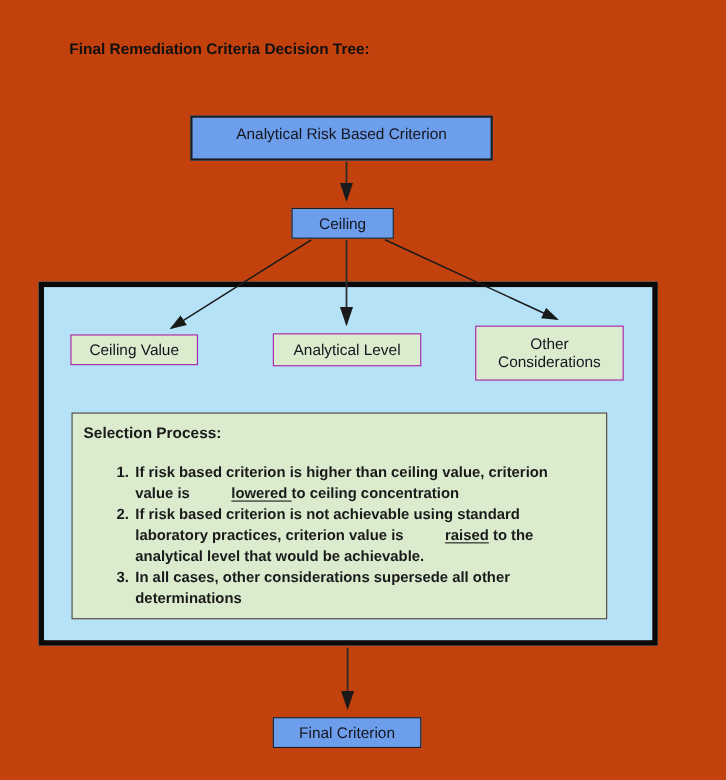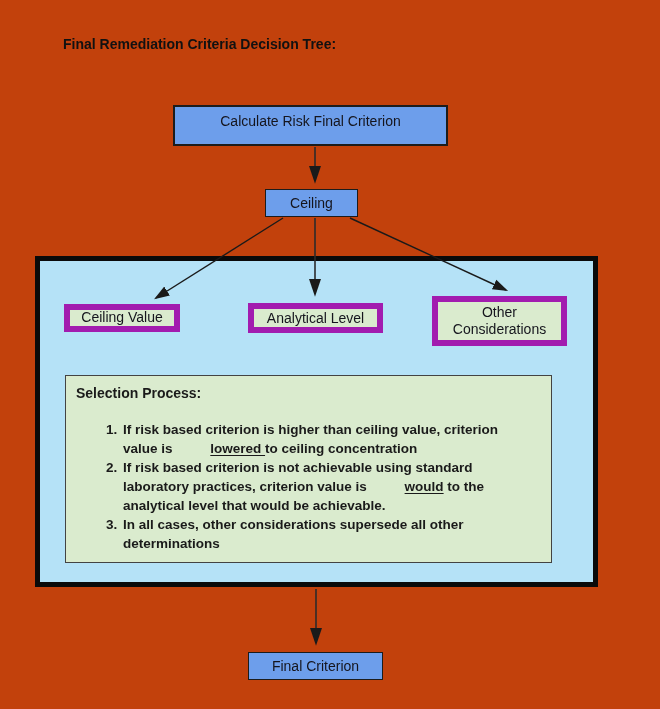--- a/index.html
+++ b/index.html
@@ -31,22 +31,21 @@
     font-size: 14px;
     color: #15151d;
     line-height: 17px;
   }
   .node.blue {
     background: var(--node-blue, #6D9EEB);
     border: 1px solid #1c1c1c;
   }
   .node.green {
     background: var(--node-green, #DAEBCE);
-    border: 6px solid #a21caf;
-    align-items: flex-end;
+    border: 1px solid #a21caf;
   }
   #node-calculate { left: 173px; top: 105px; width: 275px; height: 41px;
     align-items: flex-start; padding-top: 6px; border-width: 2px; }
   #node-compare   { left: 265px; top: 189px; width: 93px;  height: 28px; }
   #node-ceiling   { left: 64px;  top: 304px; width: 116px; height: 28px; }
   #node-analytical{ left: 248px; top: 303px; width: 135px; height: 30px; }
   #node-other     { left: 432px; top: 296px; width: 135px; height: 50px; padding: 2px 14px; }
   #node-final     { left: 248px; top: 652px; width: 135px; height: 28px; align-items: center; }
   .container-box {
     position: absolute;
@@ -86,21 +85,21 @@
 </head>
 <body>
 
 <div id="page">
 
   <div class="title">Final Remediation Criteria Decision Tree:</div>
 
   <div class="container-box"></div>
 
   <div id="node-calculate" class="node blue">
-    <span>Calculate Risk Final Criterion</span>
+    <span>Analytical Risk Based Criterion</span>
   </div>
 
   <div id="node-compare" class="node blue">
     <span>Ceiling</span>
   </div>
 
   <div id="node-ceiling" class="node green">
     <span>Ceiling Value</span>
   </div>
 
@@ -109,21 +108,21 @@
   </div>
 
   <div id="node-other" class="node green">
     <span>Other Considerations</span>
   </div>
 
   <div class="selection-box">
     <div class="selection-heading">Selection Process:</div>
     <ol>
         <li><span>If risk based criterion is higher than ceiling value, criterion</span><br><span>value is </span><span class="u">lowered </span><span>to ceiling concentration</span></li>
-        <li><span>If risk based criterion is not achievable using standard</span><br><span>laboratory practices, criterion value is </span><span class="u">would</span><span> to the</span><br><span>analytical level that would be achievable.</span></li>
+        <li><span>If risk based criterion is not achievable using standard</span><br><span>laboratory practices, criterion value is </span><span class="u">raised</span><span> to the</span><br><span>analytical level that would be achievable.</span></li>
         <li><span>In all cases, other considerations supersede all other</span><br><span>determinations</span></li>
       </ol>
   </div>
 
   <div id="node-final" class="node blue">
     <span>Final Criterion</span>
   </div>
 
   <svg id="edges" width="660" height="709" viewBox="0 0 660 709">
     <defs>

